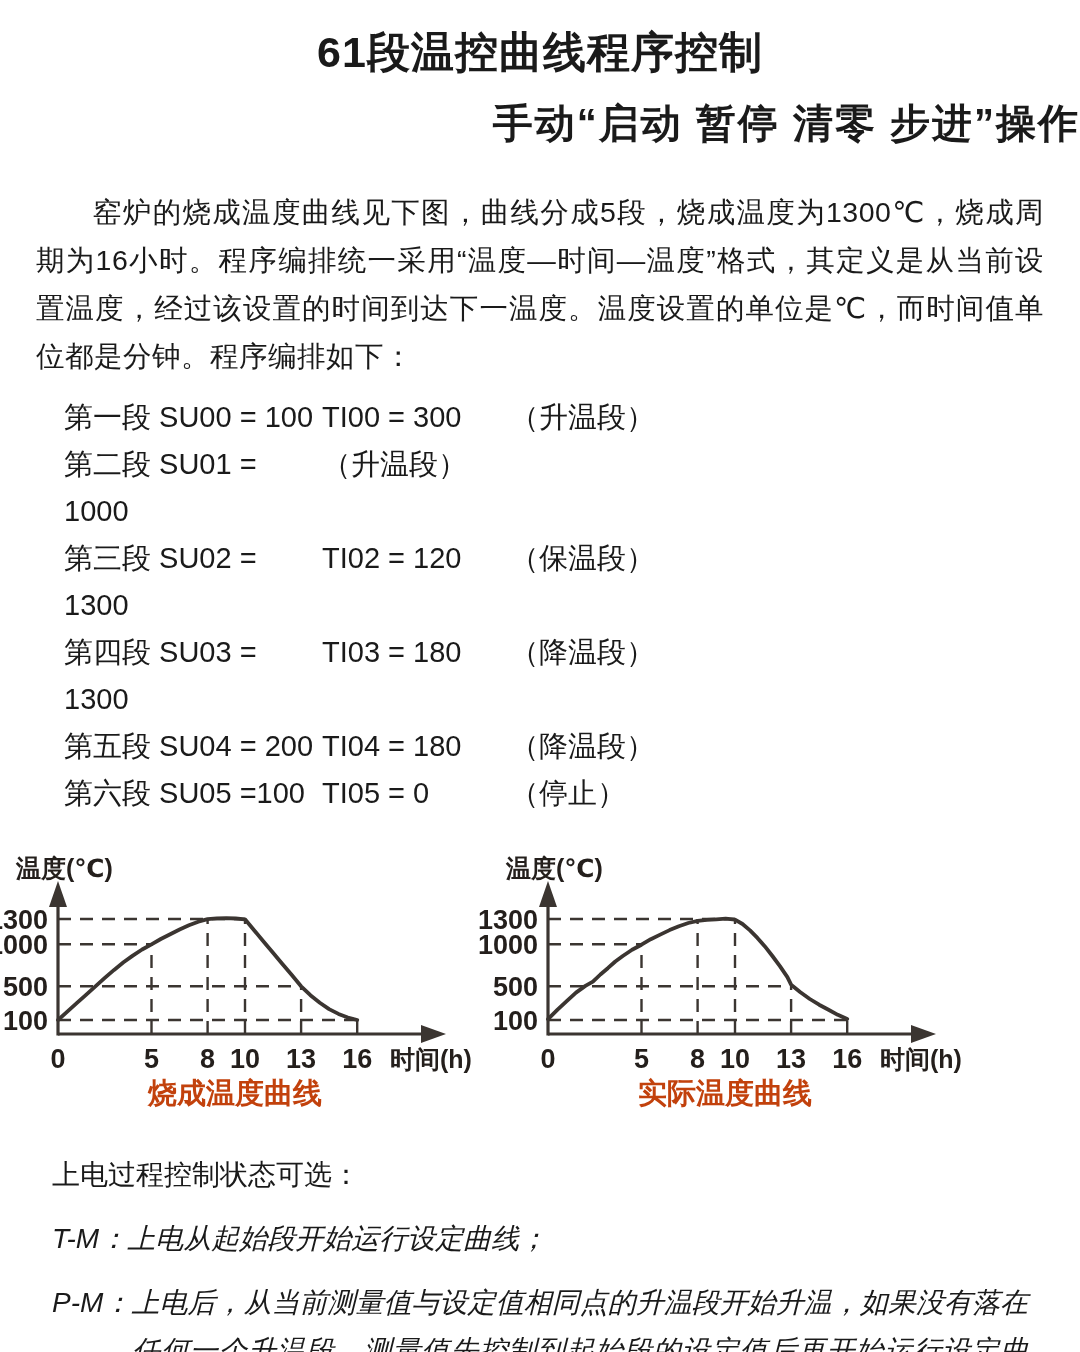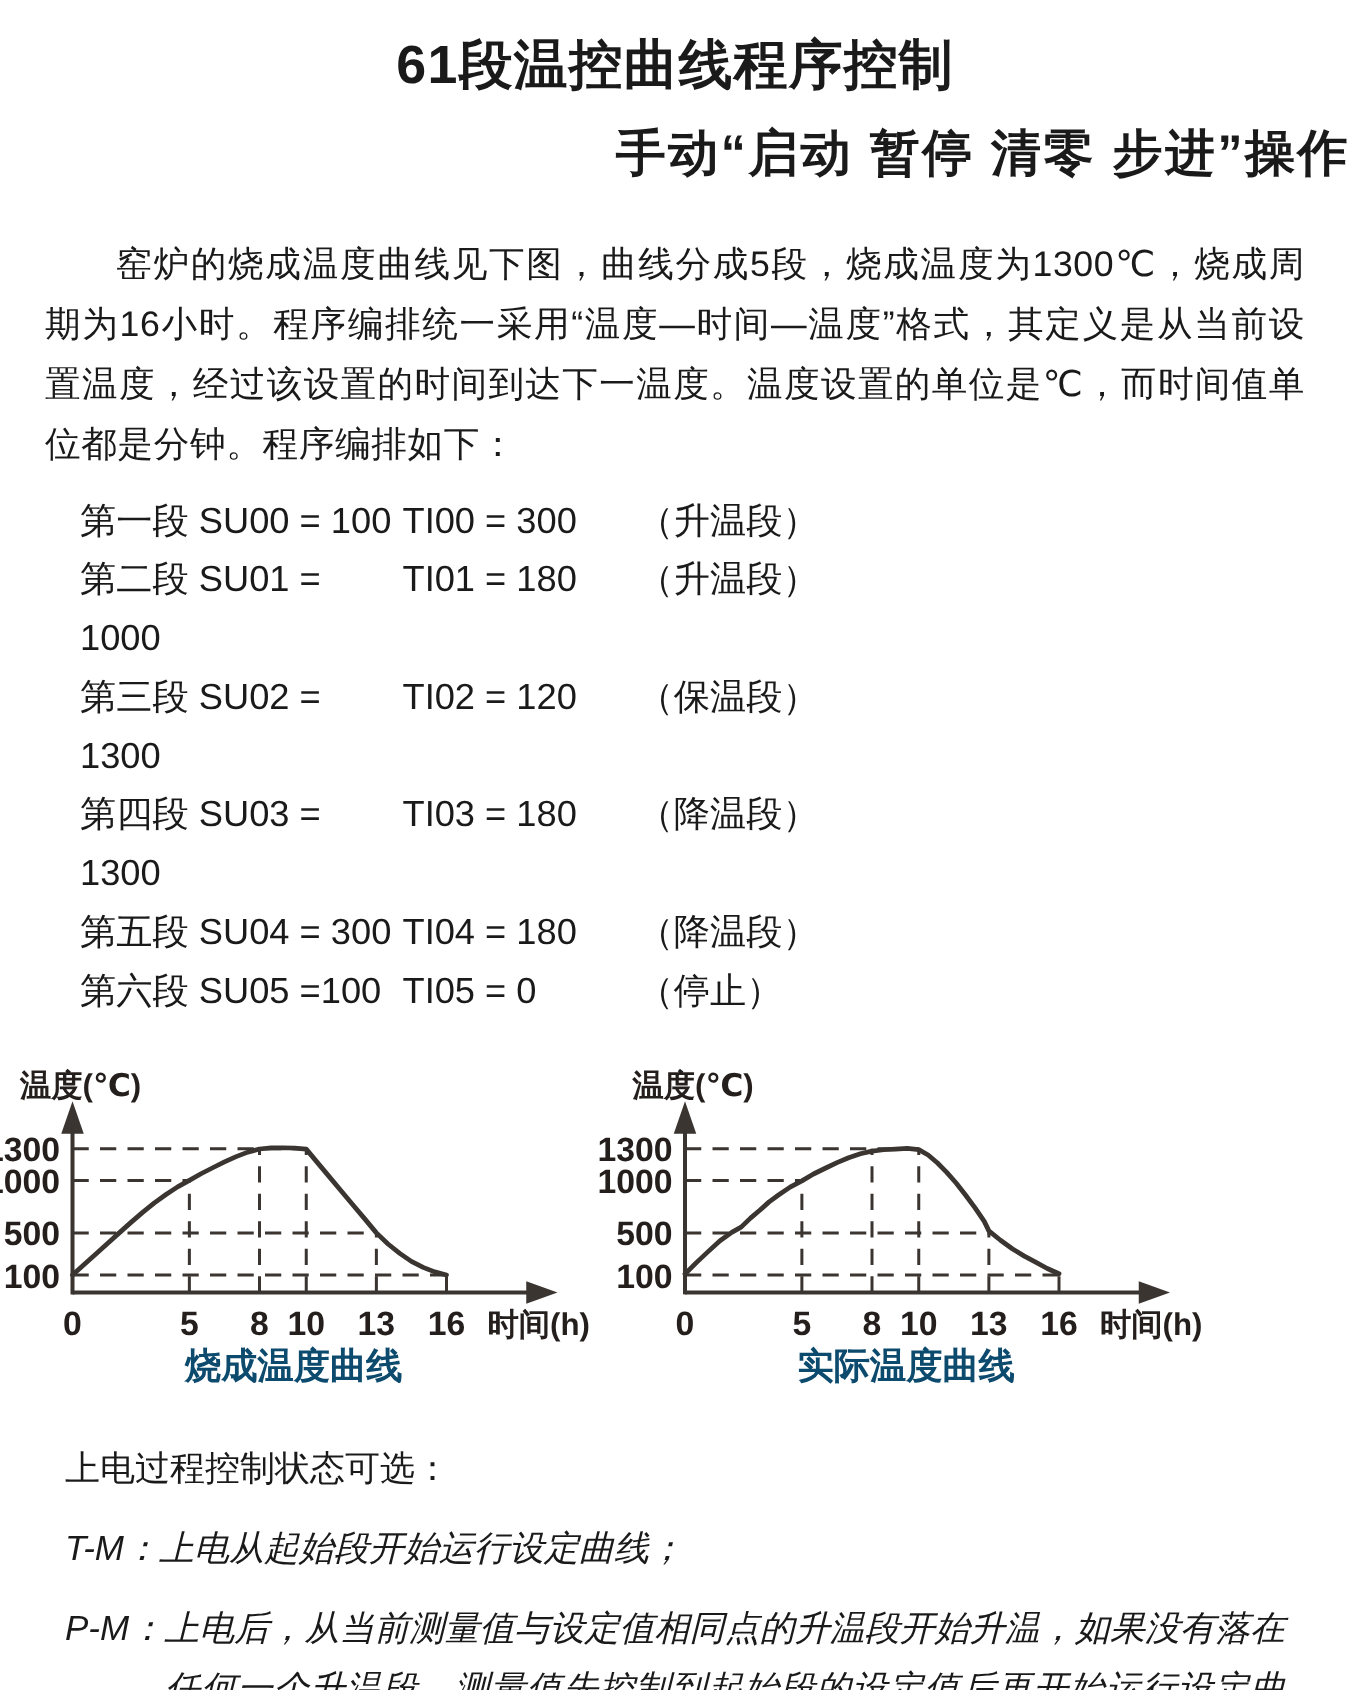--- a/index.html
+++ b/index.html
@@ -51,21 +51,21 @@
   .chart-block{width:470px;}
   .chart-block.right{margin-left:20px;}
   .chart-svg{display:block;overflow:visible;}
   .caption{
     font-size:29px;
     font-weight:bold;
     text-align:center;
     width:470px;
     margin-top:0px;
     line-height:36px;
-    color:#0c4a6e;
+    color:#c2410c;
   }
   .dash{stroke:#3b3531;stroke-width:2.4;stroke-dasharray:13 9;fill:none;}
   .axis{stroke:#3b3531;stroke-width:3.2;}
   .curve{fill:none;stroke:#3b3531;stroke-width:3.8;stroke-linejoin:round;stroke-linecap:round;}
   .tick{font-size:27px;font-weight:bold;fill:#241f1c;font-family:"Liberation Sans","DejaVu Sans",sans-serif;}
   .albl{font-size:25px;font-weight:bold;fill:#241f1c;font-family:"Liberation Sans","DejaVu Sans",sans-serif;}
   .poweron{
     margin:40px 36px 0 36px;
     font-size:28px;
     line-height:48px;
@@ -87,35 +87,34 @@
 <p class="intro">窑炉的烧成温度曲线见下图，曲线分成5段，烧成温度为1300℃，烧成周期为16小时。程序编排统一采用“温度—时间—温度”格式，其定义是从当前设置温度，经过该设置的时间到达下一温度。温度设置的单位是℃，而时间值单位都是分钟。程序编排如下：</p>
 
 <div class="rows">
   <div class="prow">
     <span>第一段 SU00 = 100</span>
     <span>TI00 = 300</span>
     <span>（升温段）</span>
   </div>
   <div class="prow">
     <span>第二段 SU01 = 1000</span>
-    <span>TI01 = 180</span>
     <span>（升温段）</span>
   </div>
   <div class="prow">
     <span>第三段 SU02 = 1300</span>
     <span>TI02 = 120</span>
     <span>（保温段）</span>
   </div>
   <div class="prow">
     <span>第四段 SU03 = 1300</span>
     <span>TI03 = 180</span>
     <span>（降温段）</span>
   </div>
   <div class="prow">
-    <span>第五段 SU04 = 300</span>
+    <span>第五段 SU04 = 200</span>
     <span>TI04 = 180</span>
     <span>（降温段）</span>
   </div>
   <div class="prow">
     <span>第六段 SU05 =100</span>
     <span>TI05 = 0</span>
     <span>（停止）</span>
   </div>
 </div>
 

